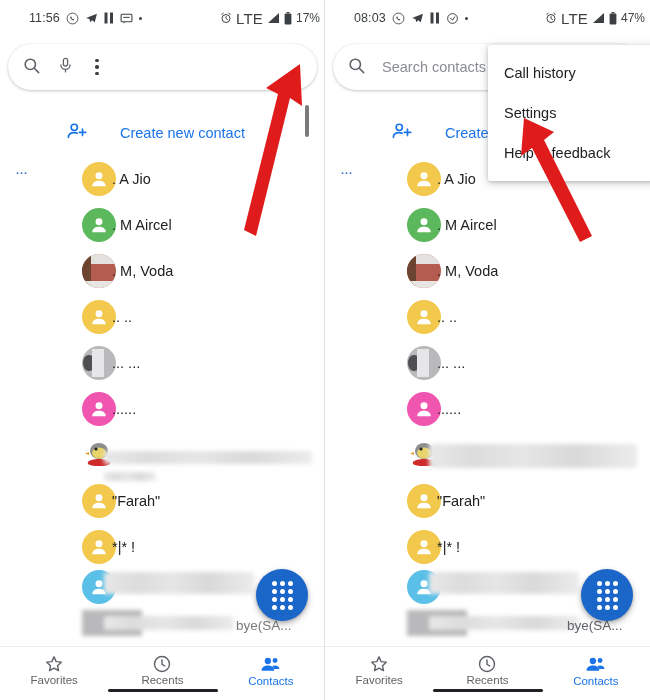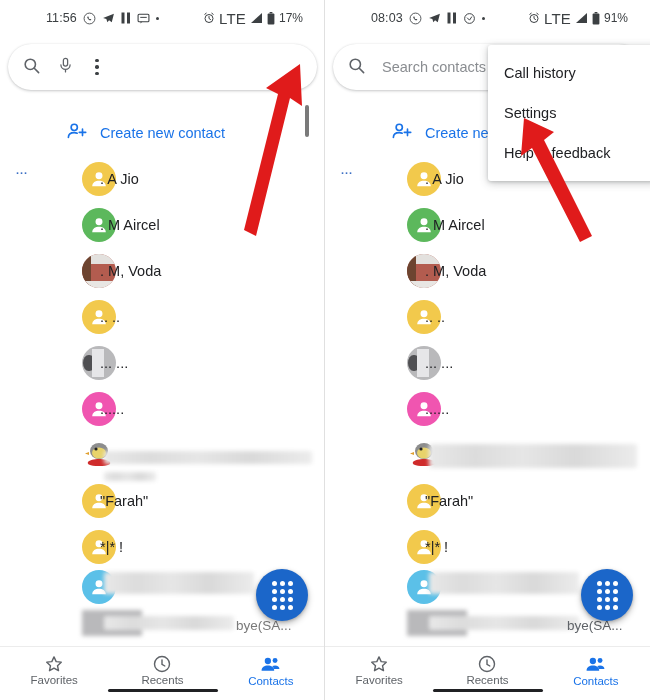--- a/index.html
+++ b/index.html
@@ -22,21 +22,21 @@
     overflow: hidden;
   }
   .panel.left  { left: 0; }
   .panel.right { left: 325px; }
 
   
   .statusbar {
     position: absolute; top: 0; left: 0;
     width: 325px; height: 36px;
     display: flex; align-items: center;
-    padding: 0 22px;
+    padding: 0 5px;
     color: #3c4043;
   }
   .sb-left { display: flex; align-items: center; gap: 6px; margin-left: 24px; }
   .sb-right { display: flex; align-items: center; gap: 4px; margin-left: auto; }
   .sb-time { font-size: 12.5px; font-weight: 500; letter-spacing: .1px; }
   .sb-ico { display: inline-flex; align-items: center; justify-content: center; }
   .sb-ico svg { display: block; }
   .sb-dot { width: 3px; height: 3px; border-radius: 50%; background: #3c4043; display: inline-block; }
   .sb-lte { font-size: 15px; font-weight: 500; letter-spacing: .2px; }
   .sb-batt { font-size: 12px; font-weight: 500; }
@@ -77,32 +77,32 @@
     width: 325px; height: 546px;
   }
   .row {
     position: absolute; left: 0;
     width: 325px; height: 46px;
     display: flex; align-items: center;
   }
   .create-row { top: 10px; }
   .create-ico { position: absolute; left: 66px; }
   .create-label {
-    position: absolute; left: 100px;
+    position: absolute; left: 120px;
     font-size: 14.5px; color: #1a73e8;
   }
   .avatar {
     position: absolute; left: 82px;
     width: 34px; height: 34px; border-radius: 50%;
     display: flex; align-items: center; justify-content: center;
     overflow: hidden;
   }
   .avatar svg { display: block; }
   .name {
-    position: absolute; left: 100px;
+    position: absolute; left: 112px;
     font-size: 14.5px; color: #202124;
     white-space: nowrap;
   }
   .blurname {
     position: absolute; left: 104px;
     height: 13px;
     background: linear-gradient(90deg,#e8e8e8 0%,#dcdcdc 22%,#e6e6e6 45%,#d9d9d9 70%,#ececec 100%);
     filter: blur(2.2px);
     border-radius: 2px;
   }
@@ -487,21 +487,21 @@
           <svg width="13" height="12" viewBox="0 0 13 12">
               <path d="M12 1v10H1z" fill="#3c4043"></path>
             </svg>
         </span>
         <span class="sb-ico">
           <svg width="8" height="13" viewBox="0 0 8 13">
               <rect x="2.6" y="0" width="2.8" height="1.4" fill="#3c4043"></rect>
               <rect x="0.6" y="1.4" width="6.8" height="11.2" rx="1" fill="#3c4043"></rect>
             </svg>
         </span>
-        <span class="sb-batt">91%</span>
+        <span class="sb-batt">47%</span>
       </div>
     </div>
 
     <div class="searchbar">
       <span class="search-icon">
         <svg width="19" height="19" viewBox="0 0 24 24">
             <circle cx="10.5" cy="10.5" r="6.5" fill="none" stroke="#5f6368" stroke-width="2"></circle>
             <path d="M15.5 15.5L21 21" stroke="#5f6368" stroke-width="2" stroke-linecap="round"></path>
           </svg>
       </span>

